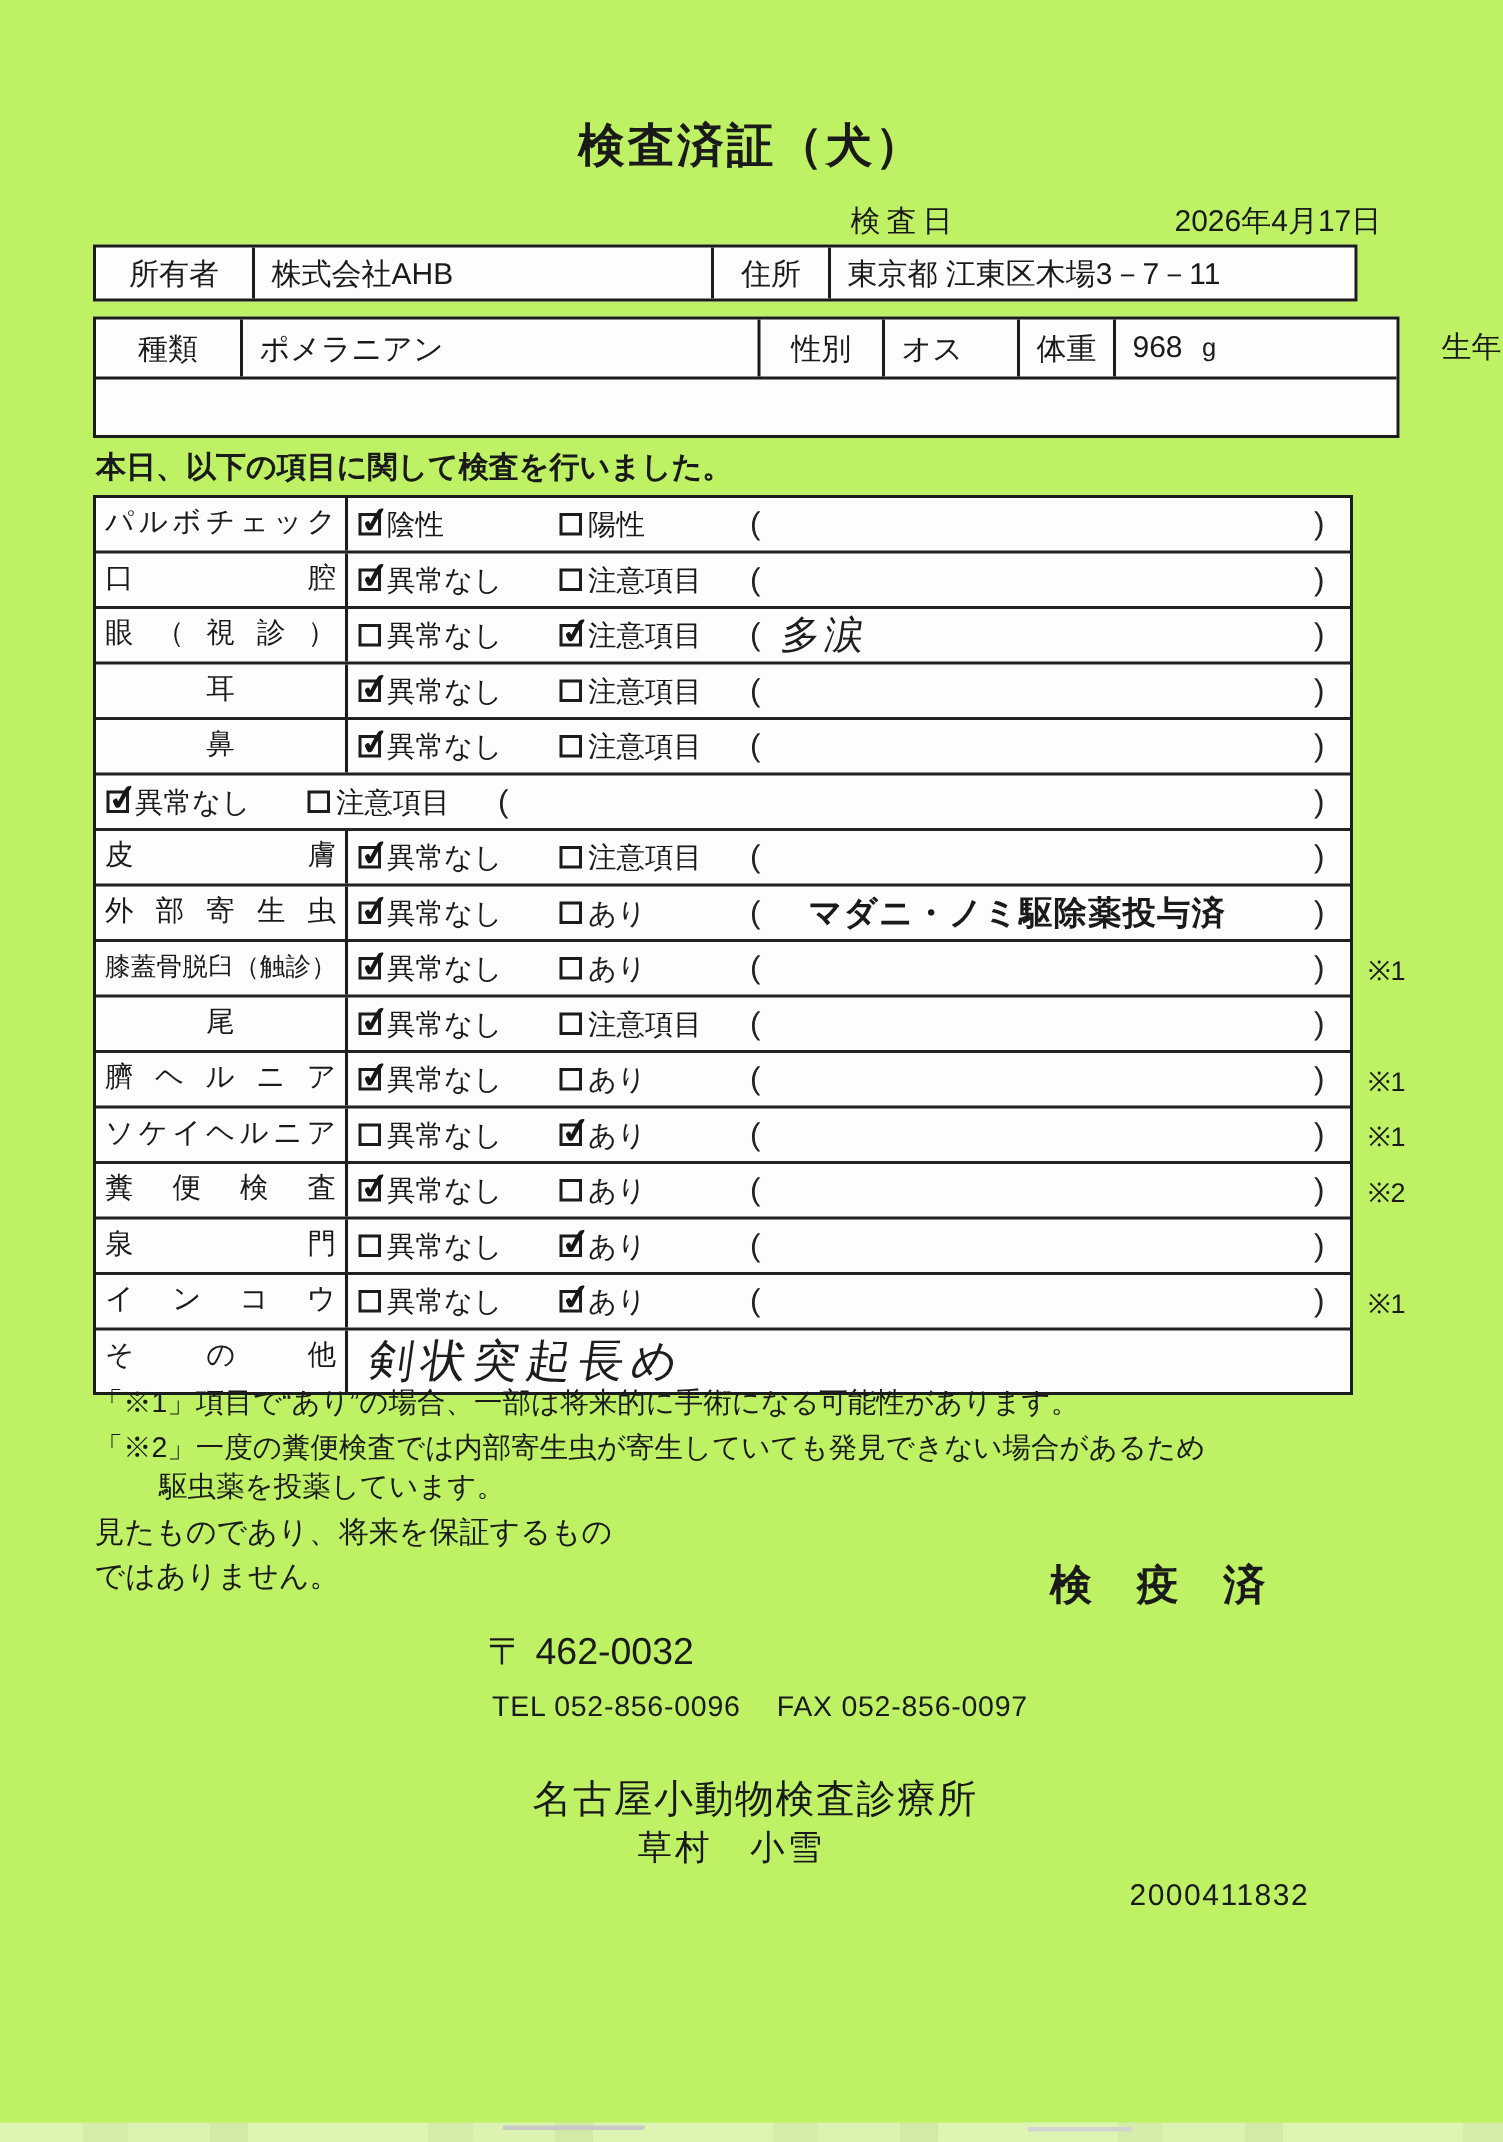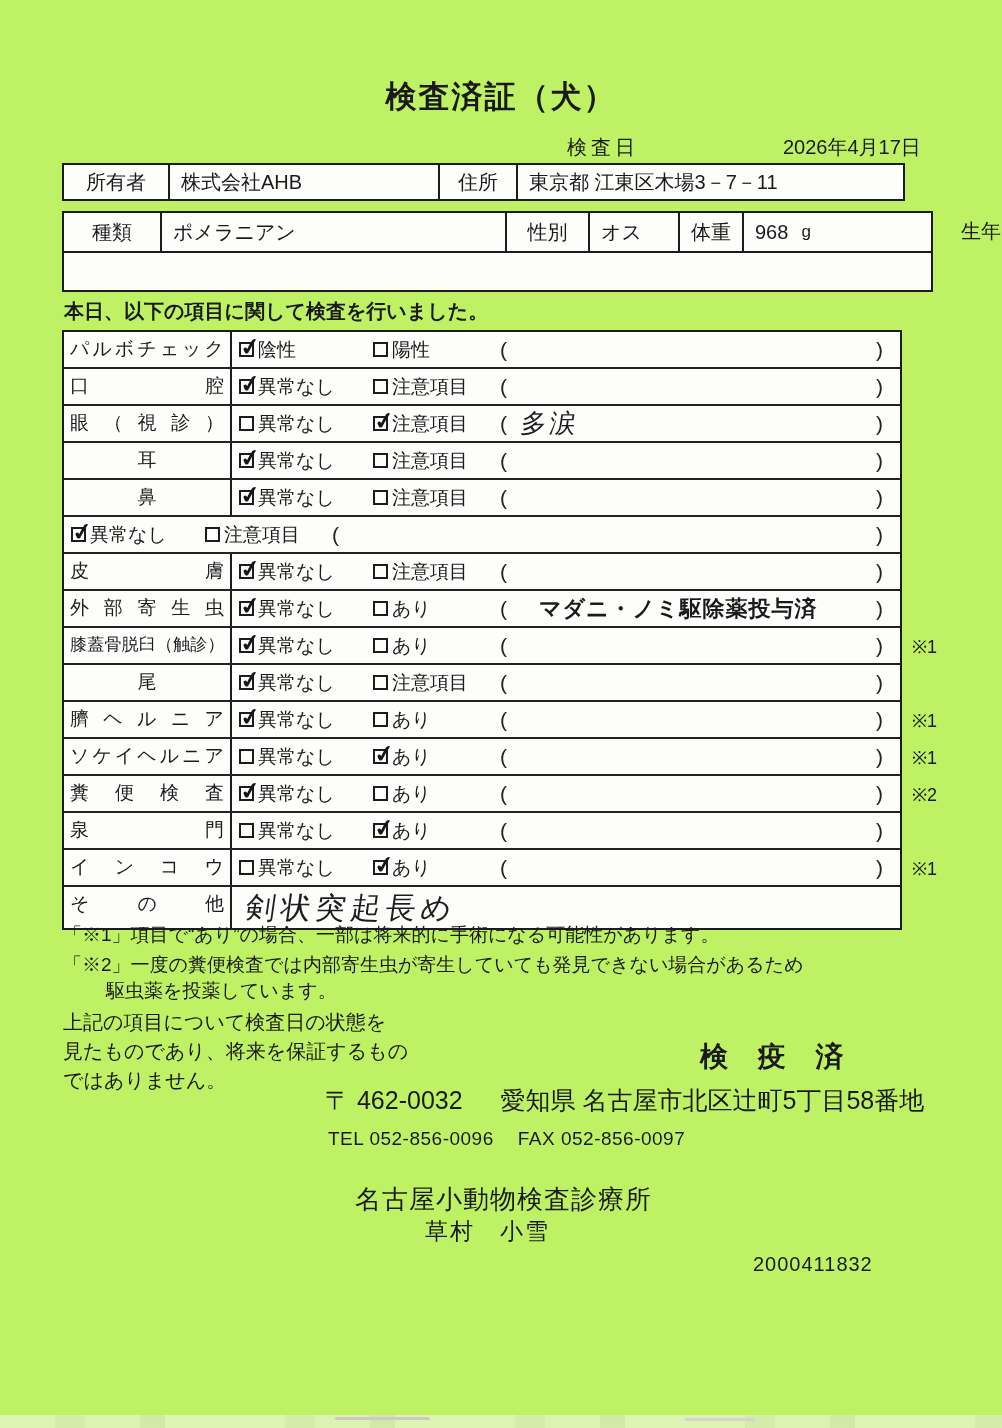--- a/index.html
+++ b/index.html
@@ -86,21 +86,21 @@
 <body>
 
 <div class="page">
 
   <div class="abs doc-title">検査済証（犬）</div>
   <div class="abs insp-date-label">検査日</div>
   <div class="abs insp-date-value">2026年4月17日</div>
 
   <div class="abs htable owner-table">
     <div class="hcell lab br" style="width:106px">所有者</div>
-    <div class="hcell val br" style="width:270px">株式会社AHB</div>
+    <div class="hcell val br" style="width:306px">株式会社AHB</div>
     <div class="hcell lab br" style="width:78px">住所</div>
     <div class="hcell val" style="flex:1">東京都 江東区木場3－7－11</div>
   </div>
 
   <div class="abs htable info-table">
     <div class="irow irow1">
       <div class="hcell lab br" style="width:98px">種類</div>
       <div class="hcell val br" style="width:345px">ポメラニアン</div>
       <div class="hcell lab br" style="width:83px">性別</div>
       <div class="hcell val br" style="width:90px">オス</div>
@@ -397,30 +397,28 @@
       </div>
     </div>
 
   </div>
 
   <div class="abs fn1">「※1」項目で“あり”の場合、一部は将来的に手術になる可能性があります。</div>
   <div class="abs fn2">「※2」一度の糞便検査では内部寄生虫が寄生していても発見できない場合があるため</div>
   <div class="abs fn3">駆虫薬を投薬しています。</div>
 
   <div class="abs disclaimer">
-    <div>上記の項目について検査日の状態を</div>
     <div>見たものであり、将来を保証するもの</div>
     <div>ではありません。</div>
   </div>
 
   <div class="abs stamp">検 疫 済</div>
 
   <div class="abs addr-line">
     <span>〒 462-0032</span>
-    <span>愛知県 名古屋市北区辻町5丁目58番地</span>
   </div>
   <div class="abs tel-line">
     <span>TEL 052-856-0096</span>
     <span>FAX 052-856-0097</span>
   </div>
   <div class="abs clinic-name">名古屋小動物検査診療所</div>
   <div class="abs examiner">草村　小雪</div>
   <div class="abs serial">2000411832</div>
 
   <div class="abs scan-noise"></div>

